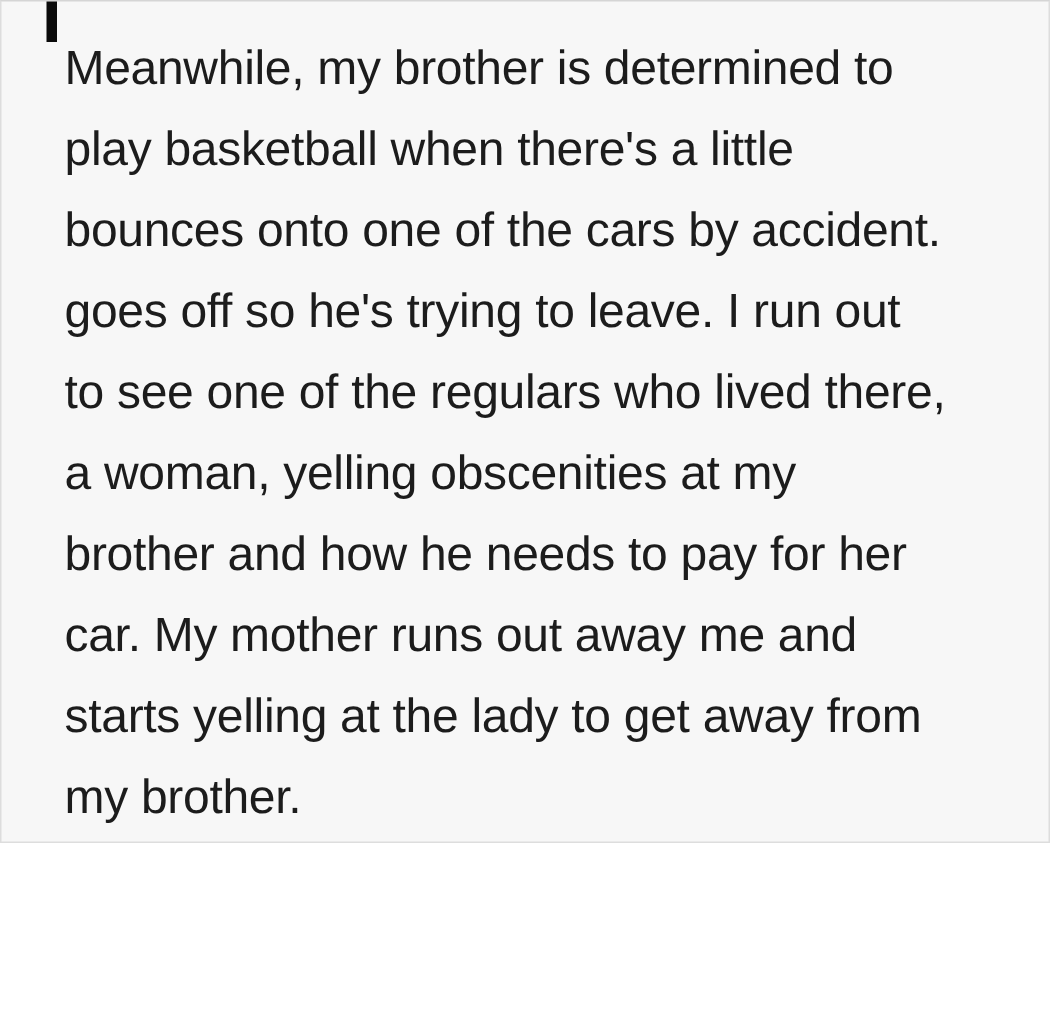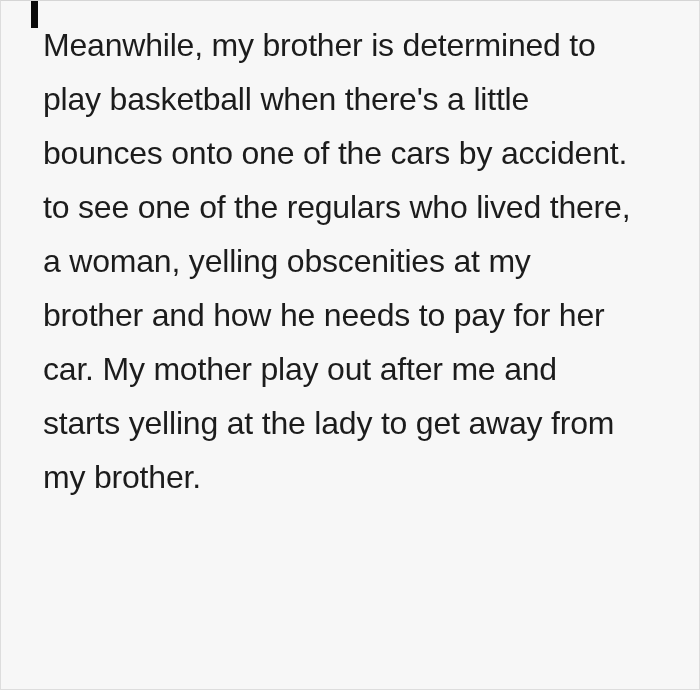--- a/index.html
+++ b/index.html
@@ -4,21 +4,21 @@
 <style>
   html, body {
     margin: 0;
     padding: 0;
     background: #ffffff;
     font-family: "Liberation Sans", "DejaVu Sans", sans-serif;
   }
   .screen {
     position: relative;
     width: 700px;
-    height: 690px;
+    height: 562px;
     box-sizing: border-box;
     overflow: hidden;
   }
   .quote-block {
     position: absolute;
     inset: 0;
     box-sizing: border-box;
     background: #f7f7f7;
     border: 1px solid #dddddd;
     border-top-color: #d5d5d5;
@@ -50,21 +50,22 @@
 </head>
 <body>
 
 <div class="screen">
   <div class="quote-block">
     <div class="accent-bar"></div>
     <div class="quote-text">
       <div class="quote-line">Meanwhile, my brother is determined to</div>
       <div class="quote-line">play basketball when there's a little</div>
       <div class="quote-line">bounces onto one of the cars by accident.</div>
+      <div class="quote-line">goes off so he's trying to leave. I run out</div>
       <div class="quote-line">to see one of the regulars who lived there,</div>
       <div class="quote-line">a woman, yelling obscenities at my</div>
       <div class="quote-line">brother and how he needs to pay for her</div>
-      <div class="quote-line">car. My mother play out after me and</div>
+      <div class="quote-line">car. My mother runs out away me and</div>
       <div class="quote-line">starts yelling at the lady to get away from</div>
       <div class="quote-line">my brother.</div>
     </div>
   </div>
 </div>
 
 </body></html>

